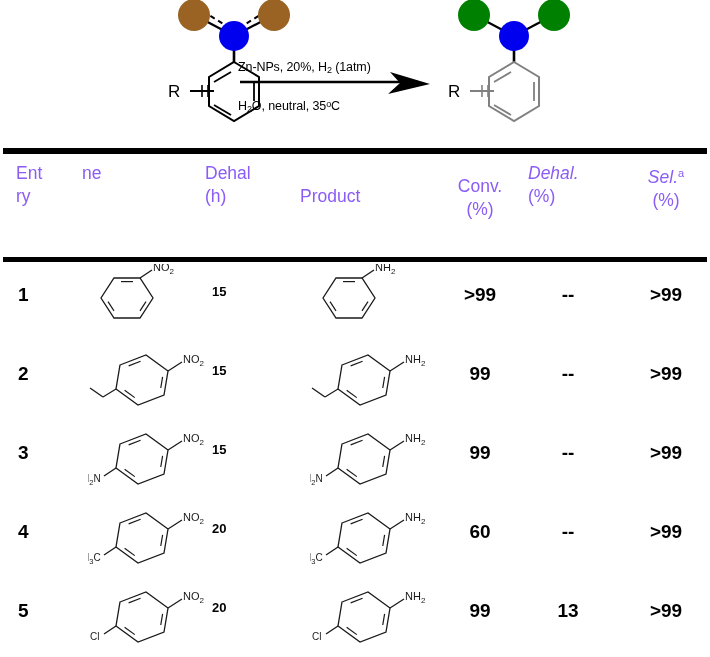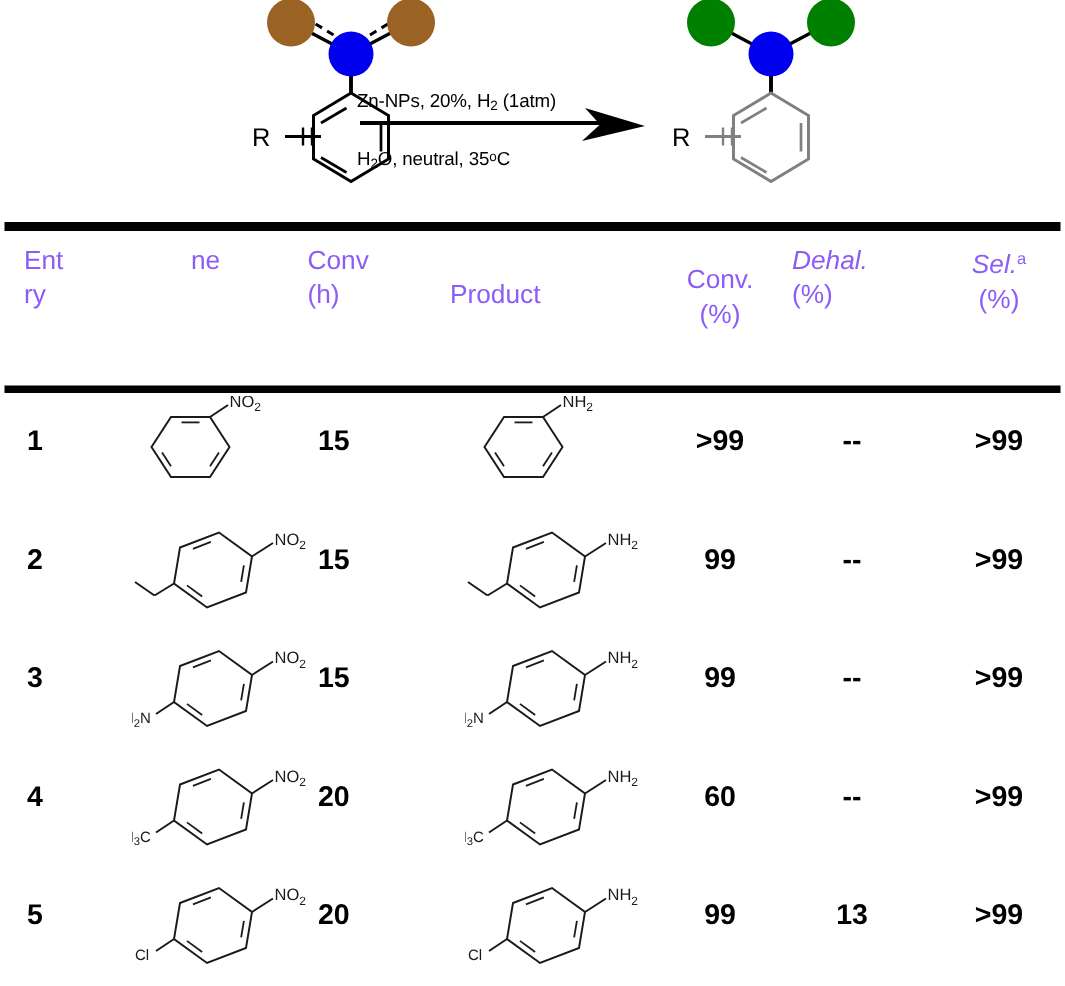--- a/index.html
+++ b/index.html
@@ -23,36 +23,36 @@
   .rule{position:absolute;left:3px;width:704px;background:#000;}
   #rule-top{top:148px;height:6px;}
   #rule-header{top:257px;height:5px;}
 
   
   #thead{position:absolute;left:0;top:157px;width:710px;height:95px;}
   .hcell{position:absolute;font-size:17.5px;line-height:23px;color:#8b5cf6;}
   .h-entry{left:16px;top:5px;width:62px;text-align:left;}
   .h-nitro{left:82px;top:5px;width:110px;}
   .h-nitro .l1{display:block;text-align:left;}
-  .h-nitro .l2{display:block;text-align:center;}
+  .h-nitro .l2{display:block;text-align:left;}
   .h-time{left:205px;top:5px;width:70px;text-align:left;}
   .h-product{left:300px;top:28px;width:130px;}
   .h-conv{left:432px;top:18px;width:96px;text-align:center;}
   .h-dehal{left:528px;top:5px;width:80px;text-align:left;font-style:italic;}
   .h-dehal .unit{font-style:normal;}
   .h-sel{left:620px;top:5px;width:92px;text-align:center;font-style:italic;}
   .h-sel .unit{font-style:normal;}
   .h-sel .foot{font-style:normal;font-size:11px;vertical-align:6px;}
   .hline2{display:block;}
 
   
   #tbody{position:absolute;left:0;top:262px;width:710px;}
   .row{position:relative;height:79px;}
   .c-entry{position:absolute;left:18px;top:22px;font-size:19px;font-weight:bold;}
-  .c-time{position:absolute;left:212px;top:22px;font-size:19px;font-weight:bold;}
+  .c-time{position:absolute;left:212px;top:22px;font-size:13px;font-weight:bold;}
   .c-conv{position:absolute;left:432px;top:22px;width:96px;text-align:center;font-size:19px;font-weight:bold;}
   .c-dehal{position:absolute;left:528px;top:22px;width:80px;text-align:center;font-size:19px;font-weight:bold;}
   .c-sel{position:absolute;left:620px;top:22px;width:92px;text-align:center;font-size:19px;font-weight:bold;}
   .struct-sm{position:absolute;top:2px;}
   .struct-sm.reactant{left:88px;}
   .struct-sm.product{left:310px;}
 </style>
 </head>
 <body>
 
@@ -112,21 +112,21 @@
 
 <div id="thead">
   <div class="hcell h-entry">
     <span>Ent</span>
     <span class="hline2">ry</span>
   </div>
   <div class="hcell h-nitro">
     <span class="l2">ne</span>
   </div>
   <div class="hcell h-time">
-    <span>Conv</span>
+    <span>Dehal</span>
     <span class="hline2">(h)</span>
   </div>
   <div class="hcell h-product">
     <span>Product</span>
   </div>
   <div class="hcell h-conv">
     <span>Conv.</span>
     <span class="hline2">(%)</span>
   </div>
   <div class="hcell h-dehal">

